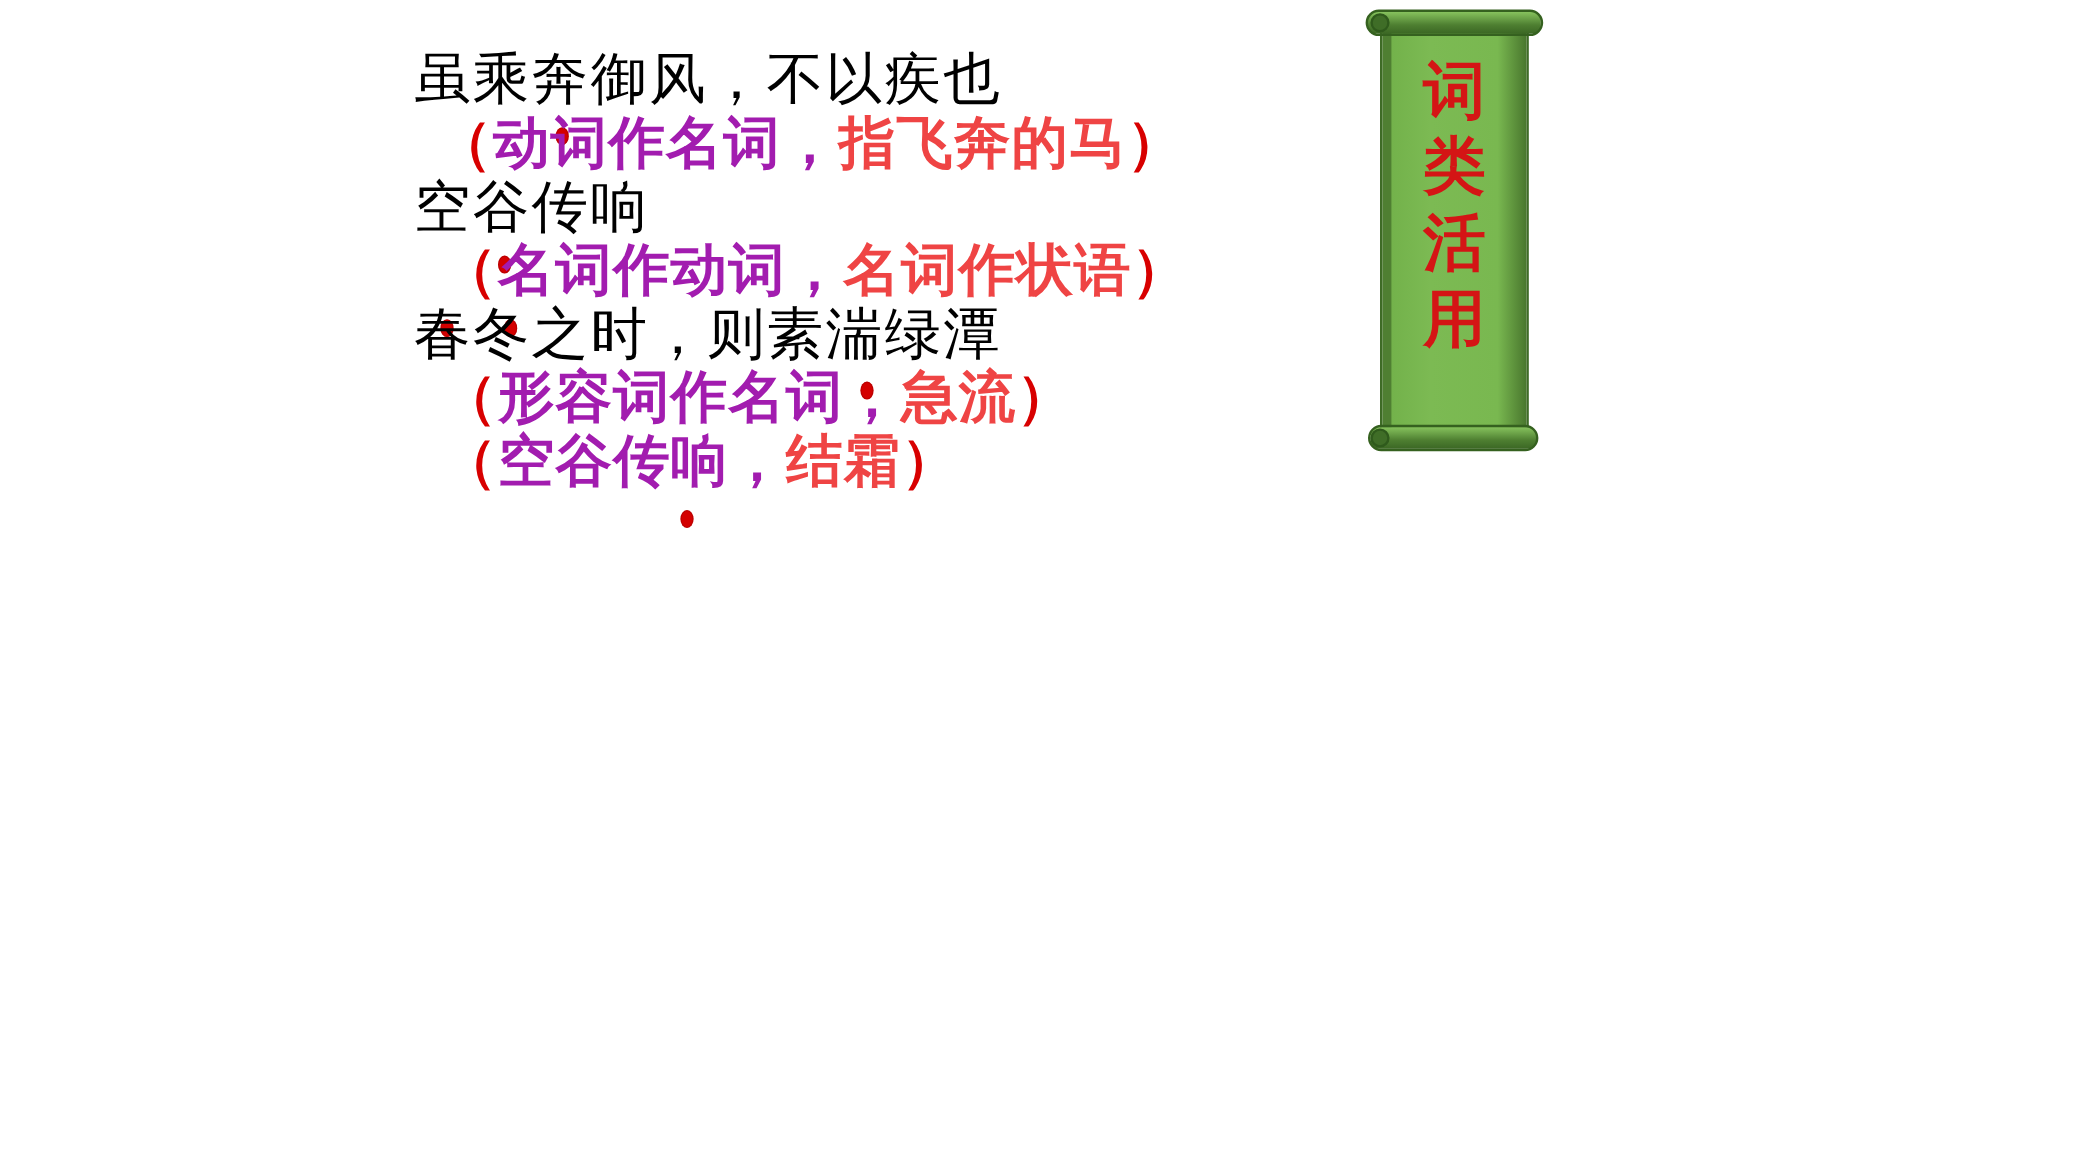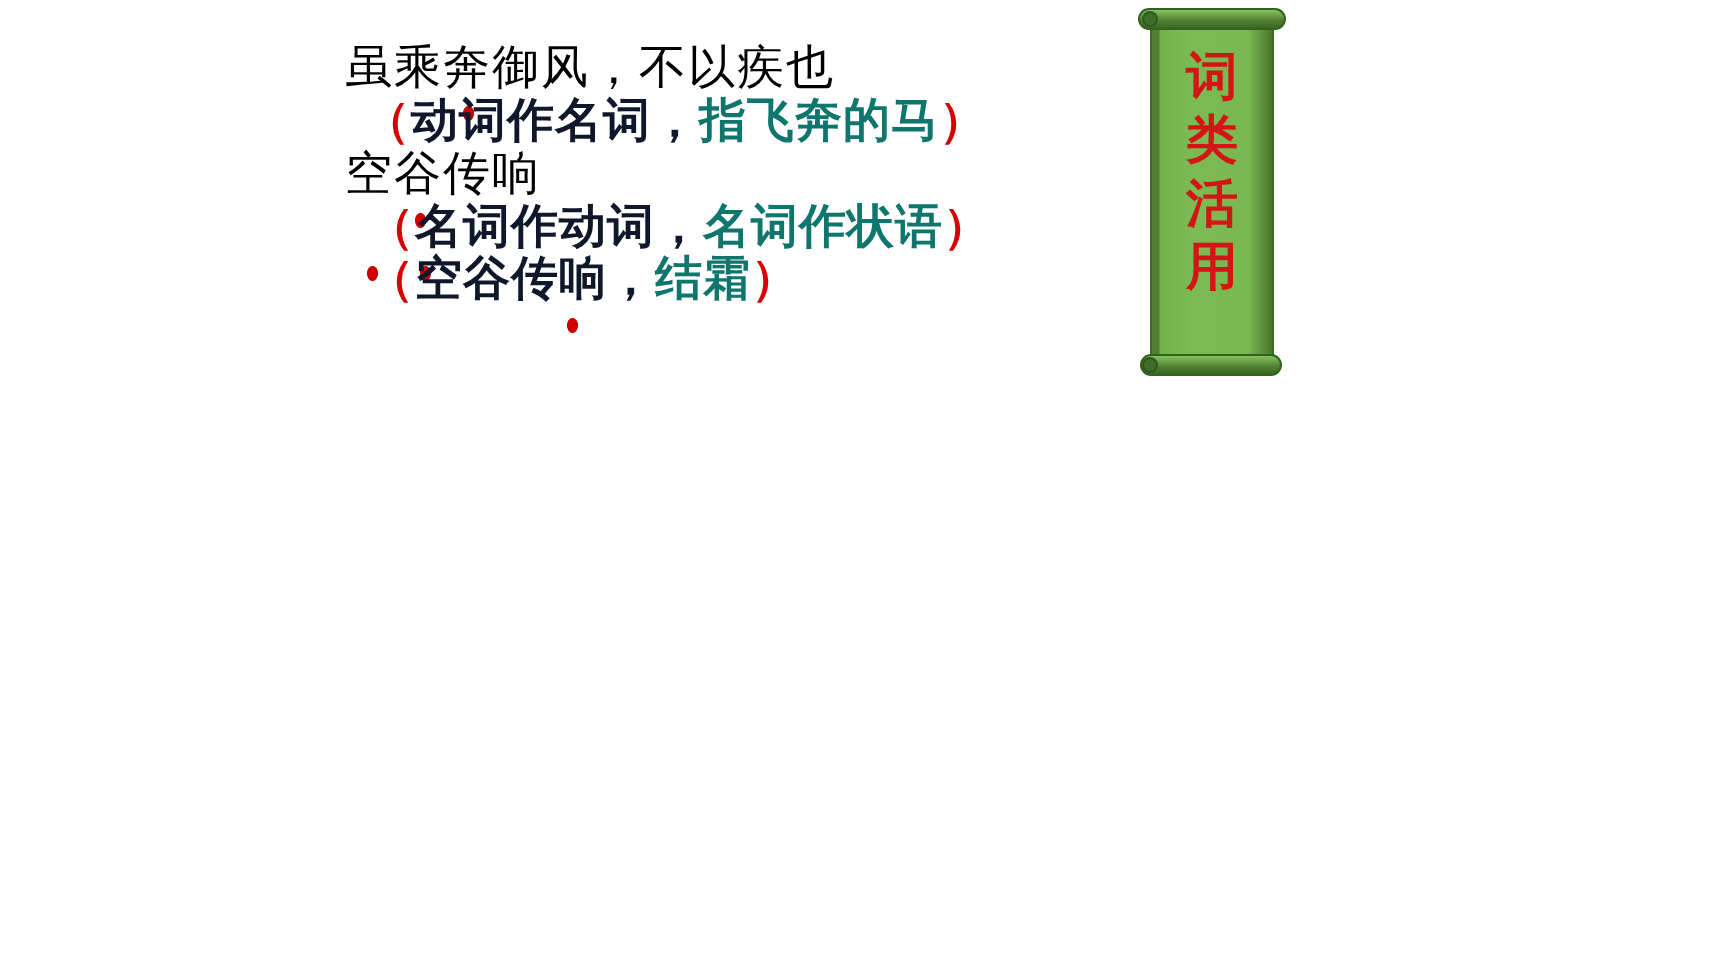--- a/index.html
+++ b/index.html
@@ -55,24 +55,24 @@
     line-height: 1.12;
     white-space: nowrap;
     color: #d80000;
     font-weight: 700;
     letter-spacing: 1px;
   }
   .note-line .paren {
     color: #d80000;
   }
   .note-line .grammar {
-    color: #0f172a;
+    color: #a21caf;
   }
   .note-line .gloss {
-    color: #0f766e;
+    color: #ef4444;
   }
 
   
   .dot {
     position: absolute;
     width: 11px;
     height: 15px;
     border-radius: 50%;
     background: #d40000;
     box-shadow: 0 0 0 1px rgba(140,0,0,0.35) inset;
@@ -171,20 +171,27 @@
     </div>
 
     <div class="line-group">
       <div class="dot" style="left:22px; top:66px;"></div>
       <div class="dot" style="left:75px; top:66px;"></div>
       <div class="note-line indent-md">
         <span class="paren">（</span><span class="grammar">名词作动词，</span><span class="gloss">名词作状语</span><span class="paren">）</span>
       </div>
     </div>
 
+    <div class="line-group">
+      <div class="quote-line">春冬之时，则素湍绿潭</div>
+      <div class="dot" style="left:372px; top:66px;"></div>
+      <div class="note-line indent-md">
+        <span class="paren">（</span><span class="grammar">形容词作名词，</span><span class="gloss">急流</span><span class="paren">）</span>
+      </div>
+    </div>
 
     <div class="line-group">
       <div class="dot" style="left:222px; top:66px;"></div>
       <div class="note-line indent-md">
         <span class="paren">（</span><span class="grammar">空谷传响，</span><span class="gloss">结霜</span><span class="paren">）</span>
       </div>
     </div>
 
   </div>
 

